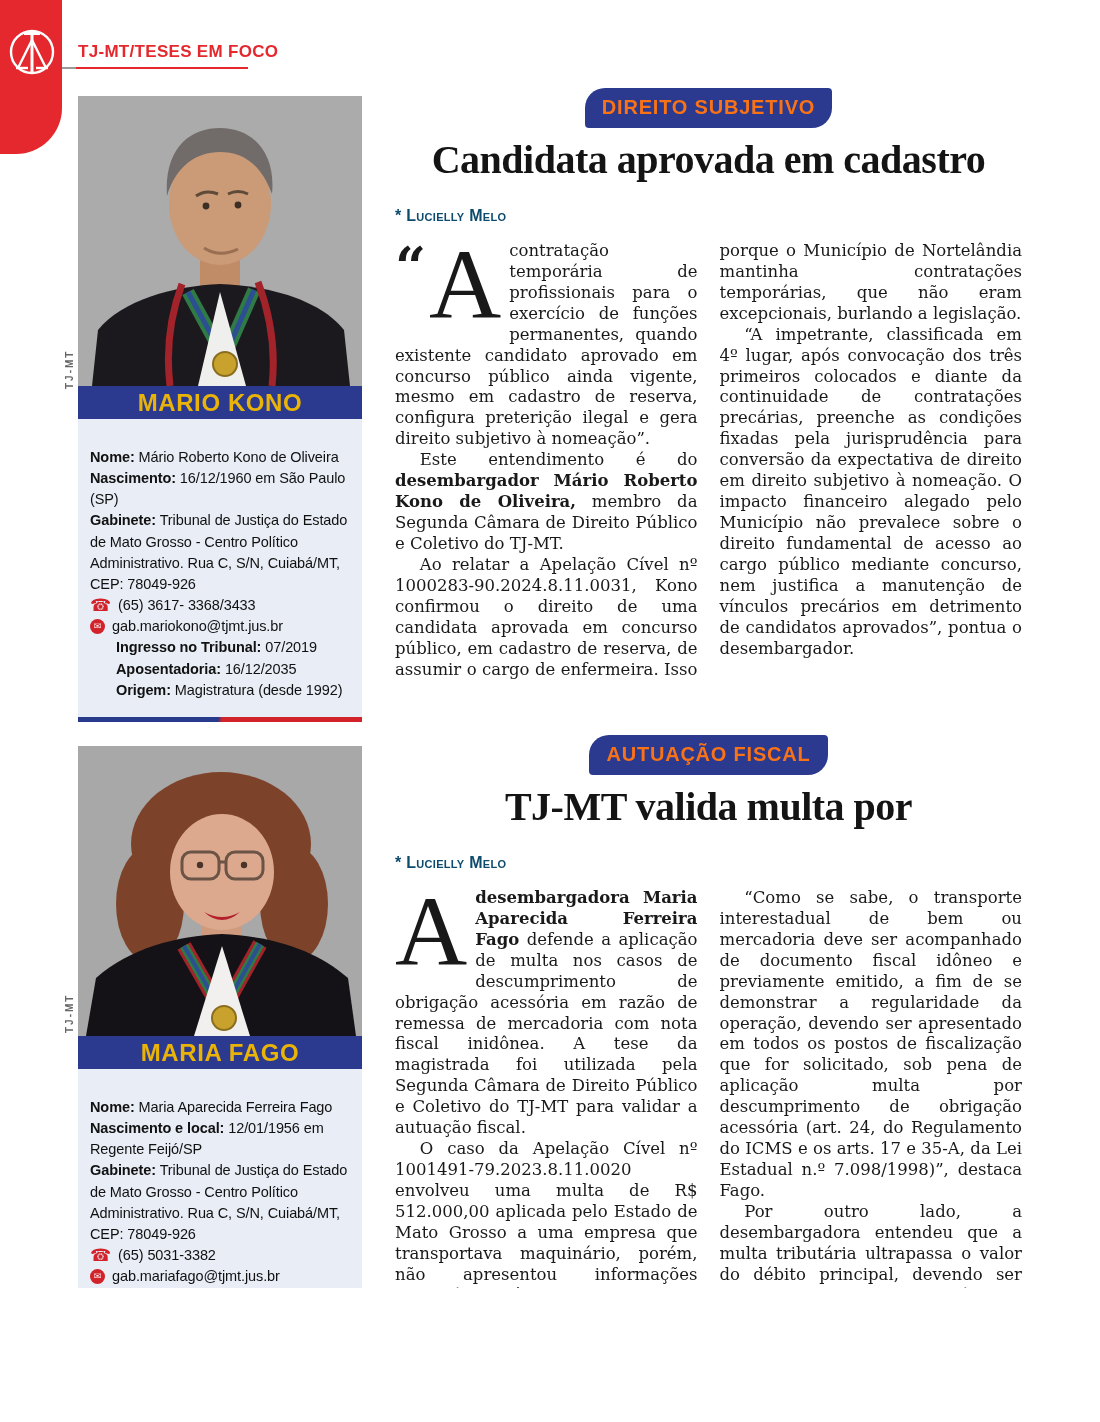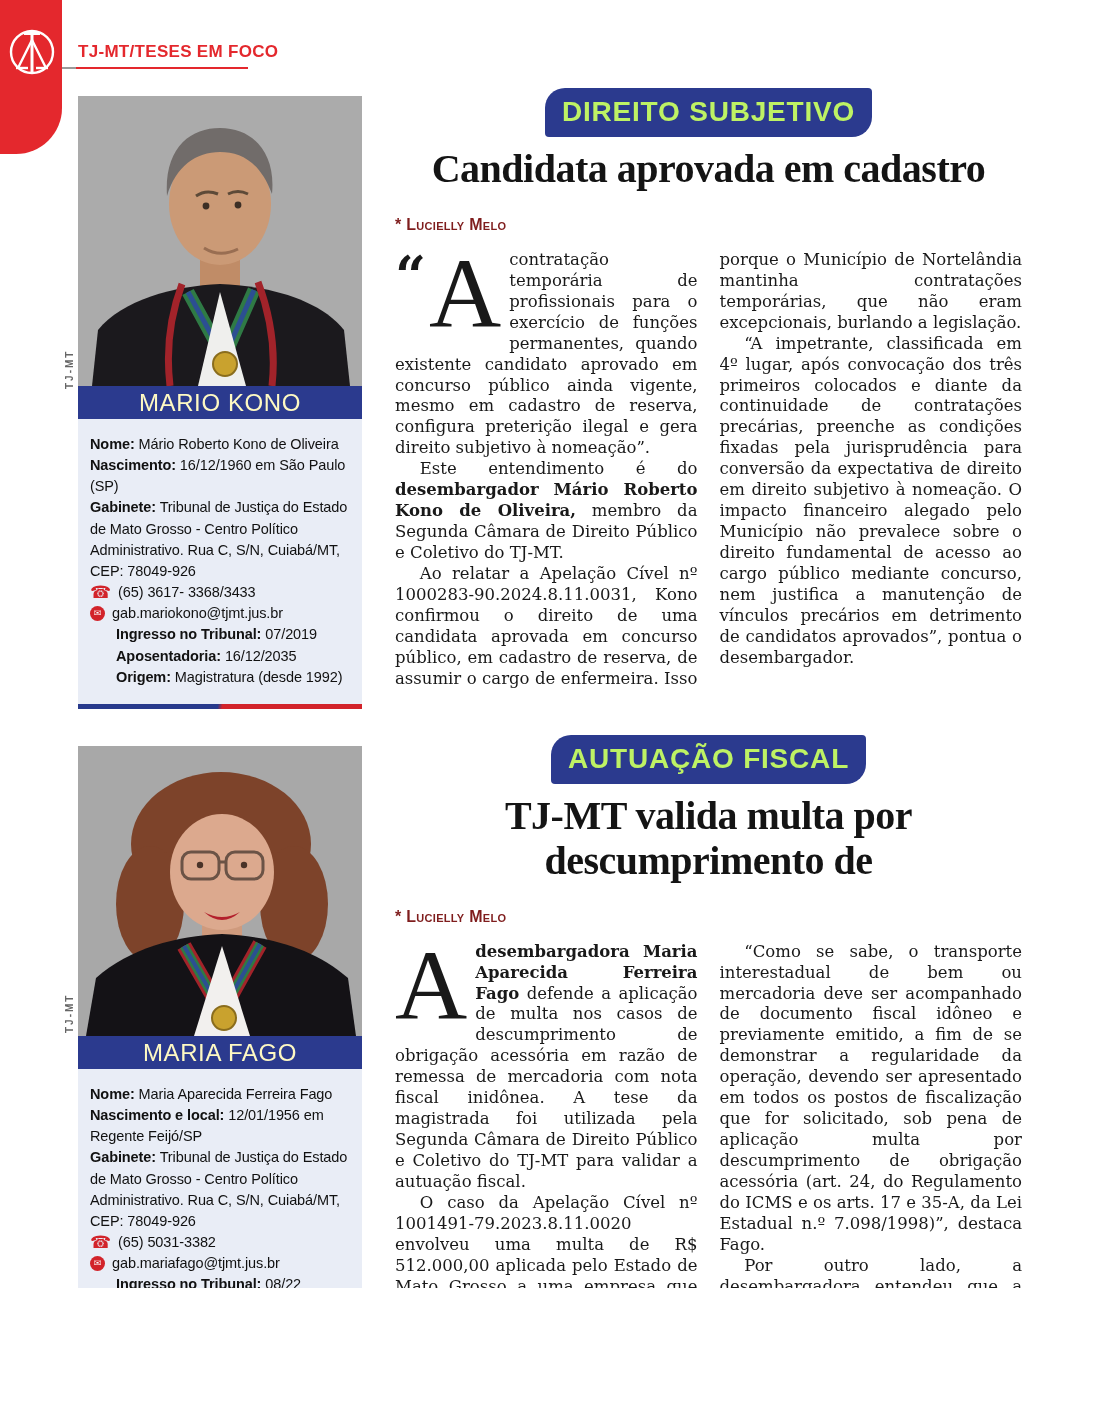--- a/index.html
+++ b/index.html
@@ -14,23 +14,23 @@
   
   .section-header{position:absolute;left:78px;top:42px;font-size:17px;font-weight:bold;
                   color:#e4282d;letter-spacing:.3px;}
   .header-rule{position:absolute;left:62px;top:67px;width:186px;height:2px;
                background:linear-gradient(to right,#9a9a9a 0 14px,#e4282d 14px);}
 
   
   .profile{position:absolute;left:78px;width:284px;}
   .photo{height:290px;background:#ababab;overflow:hidden;}
   .photo svg{display:block;}
-  .name-banner{height:33px;background:#2b3a8e;color:#fef9c3;font-weight:normal;font-size:24px;
+  .name-banner{height:33px;background:#2b3a8e;color:#eab308;font-weight:bold;font-size:24px;
                letter-spacing:.6px;text-align:center;line-height:34px;}
-  .card-body{background:#e9edf6;padding:15px 9px 16px 12px;font-size:14.5px;line-height:1.46;
+  .card-body{background:#e9edf6;padding:28px 9px 16px 12px;font-size:14.5px;line-height:1.46;
              color:#111;letter-spacing:-.1px;}
   .card-body p{margin:0;}
   .b{font-weight:bold;}
   .contact-row{display:flex;align-items:center;gap:7px;}
   .phone-icon{color:#d2232a;font-size:17px;line-height:1;}
   .email-icon{display:inline-flex;width:15px;height:15px;border-radius:50%;background:#d2232a;
               color:#fff;font-size:9px;align-items:center;justify-content:center;flex:0 0 15px;}
   .detail{margin-left:26px !important;}
   .card-stripe{height:5px;background:linear-gradient(100deg,#283a8c 0 49.2%,#d2232a 50.8%);}
 
@@ -38,26 +38,26 @@
   .photo-credit{position:absolute;left:62px;width:15px;height:82px;font-size:10px;font-weight:bold;
                 color:#666;letter-spacing:2px;writing-mode:vertical-rl;transform:rotate(180deg);
                 display:flex;align-items:center;justify-content:center;}
   #credit-0{top:328px;}
   #credit-1{top:972px;}
 
   
   .article{position:absolute;left:395px;width:627px;}
   #article-0{top:88px;}
   #article-1{top:735px;}
-  .badge{margin:0 auto;width:fit-content;background:#2b3a8e;color:#bef264;font-weight:bold;
-         font-size:28px;letter-spacing:.8px;padding:8px 17px 9px;border-radius:20px 4px 20px 4px;}
+  .badge{margin:0 auto;width:fit-content;background:#2b3a8e;color:#f97316;font-weight:bold;
+         font-size:20px;letter-spacing:.8px;padding:8px 17px 9px;border-radius:20px 4px 20px 4px;}
   .headline{margin-top:10px;text-align:center;font-family:"Liberation Serif",serif;
             font-weight:bold;font-size:40px;line-height:1.12;color:#141414;letter-spacing:-.5px;}
   .byline{margin-top:24px;font-weight:bold;font-size:16px;font-variant:small-caps;
-          letter-spacing:.3px;color:#7f1d1d;}
+          letter-spacing:.3px;color:#0c4a6e;}
   .body{margin-top:16px;column-count:2;column-gap:22px;font-family:"DejaVu Serif",serif;
         font-size:16.5px;line-height:1.27;text-align:justify;color:#191919;}
   .body p{margin:0;text-indent:1.5em;}
   .body p.first{text-indent:0;}
   .dropcap-wrap{float:left;padding:3px 8px 0 0;}
   .big-quote{font-family:"DejaVu Serif",serif;font-weight:bold;font-size:54px;line-height:1;
              display:inline-block;vertical-align:top;margin:-4px 3px 0 0;}
   .dropcap{font-family:"Liberation Serif",serif;font-size:100px;line-height:82px;
            display:inline-block;}
 
@@ -184,21 +184,20 @@
         <p><span>Este entendimento é do </span><span class="b">desembargador Mário Roberto Kono de Oliveira,</span><span> membro da Segunda Câmara de Direito Público e Coletivo do TJ-MT.</span></p>
         <p><span>Ao relatar a Apelação Cível nº 1000283-90.2024.8.11.0031, Kono confirmou o direito de uma candidata aprovada em concurso público, em cadastro de reserva, de assumir o cargo de enfermeira. Isso porque o Município de Nortelândia mantinha contratações temporárias, que não eram excepcionais, burlando a legislação.</span></p>
         <p><span>“A impetrante, classificada em 4º lugar, após convocação dos três primeiros colocados e diante da continuidade de contratações precárias, preenche as condições fixadas pela jurisprudência para conversão da expectativa de direito em direito subjetivo à nomeação. O impacto financeiro alegado pelo Município não prevalece sobre o direito fundamental de acesso ao cargo público mediante concurso, nem justifica a manutenção de vínculos precários em detrimento de candidatos aprovados”, pontua o desembargador.</span></p>
       </div>
   </div>
 
   <div class="article" id="article-1">
     <div class="badge">AUTUAÇÃO FISCAL</div>
     <div class="headline">
         <div>TJ-MT valida multa por</div>
-        <div>descumprimento de</div>
       </div>
     <div class="byline">* Lucielly Melo</div>
     <div class="body">
         <p class="first"><span class="dropcap-wrap"><span class="dropcap">A</span></span><span class="b">desembargadora Maria Aparecida Ferreira Fago</span><span> defende a aplicação de multa nos casos de descumprimento de obrigação acessória em razão de remessa de mercadoria com nota fiscal inidônea. A tese da magistrada foi utilizada pela Segunda Câmara de Direito Público e Coletivo do TJ-MT para validar a autuação fiscal.</span></p>
         <p><span>O caso da Apelação Cível nº 1001491-79.2023.8.11.0020 envolveu uma multa de R$ 512.000,00 aplicada pelo Estado de Mato Grosso a uma empresa que transportava maquinário, porém, não apresentou informações necessárias à identificação da operação e a procedência do bem.</span></p>
         <p><span>“Como se sabe, o transporte interestadual de bem ou mercadoria deve ser acompanhado de documento fiscal idôneo e previamente emitido, a fim de se demonstrar a regularidade da operação, devendo ser apresentado em todos os postos de fiscalização que for solicitado, sob pena de aplicação multa por descumprimento de obrigação acessória (art. 24, do Regulamento do ICMS e os arts. 17 e 35-A, da Lei Estadual n.º 7.098/1998)”, destaca Fago.</span></p>
         <p><span>Por outro lado, a desembargadora entendeu que a multa tributária ultrapassa o valor do débito principal, devendo ser reduzida a patamares razoáveis e proporcionais, sob pena de configurar confisco vedado.</span></p>
       </div>
   </div>
 

